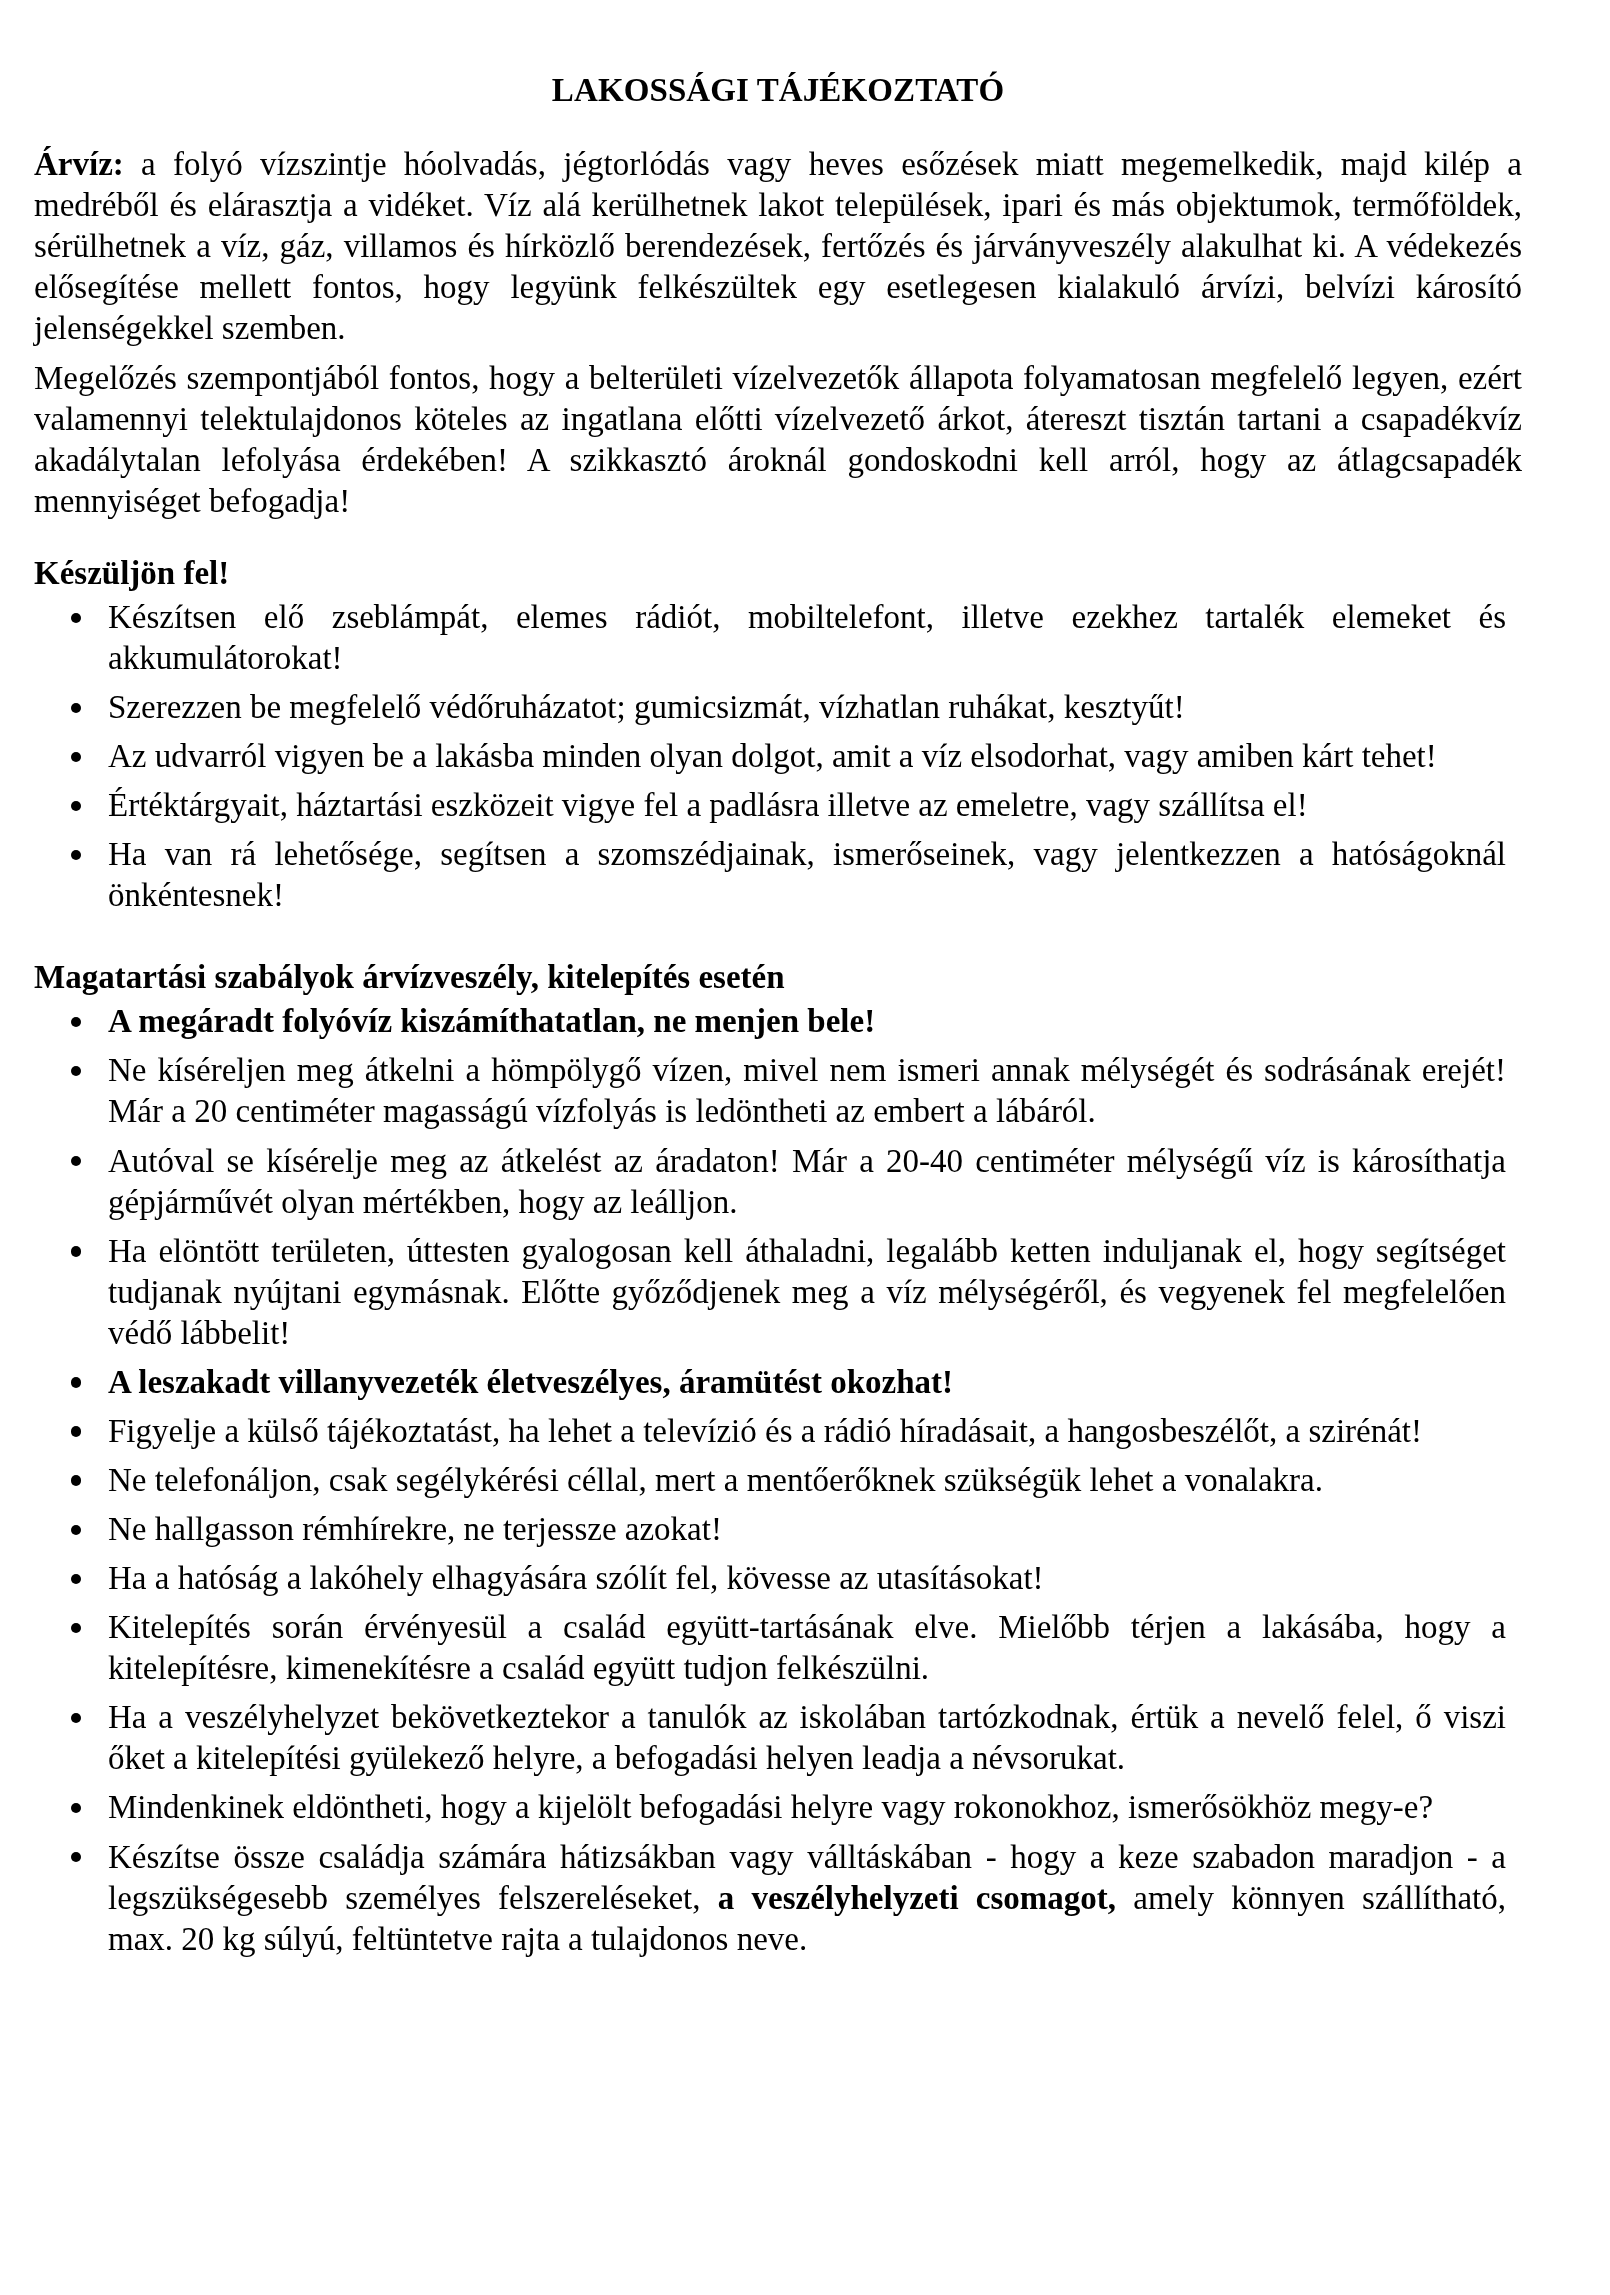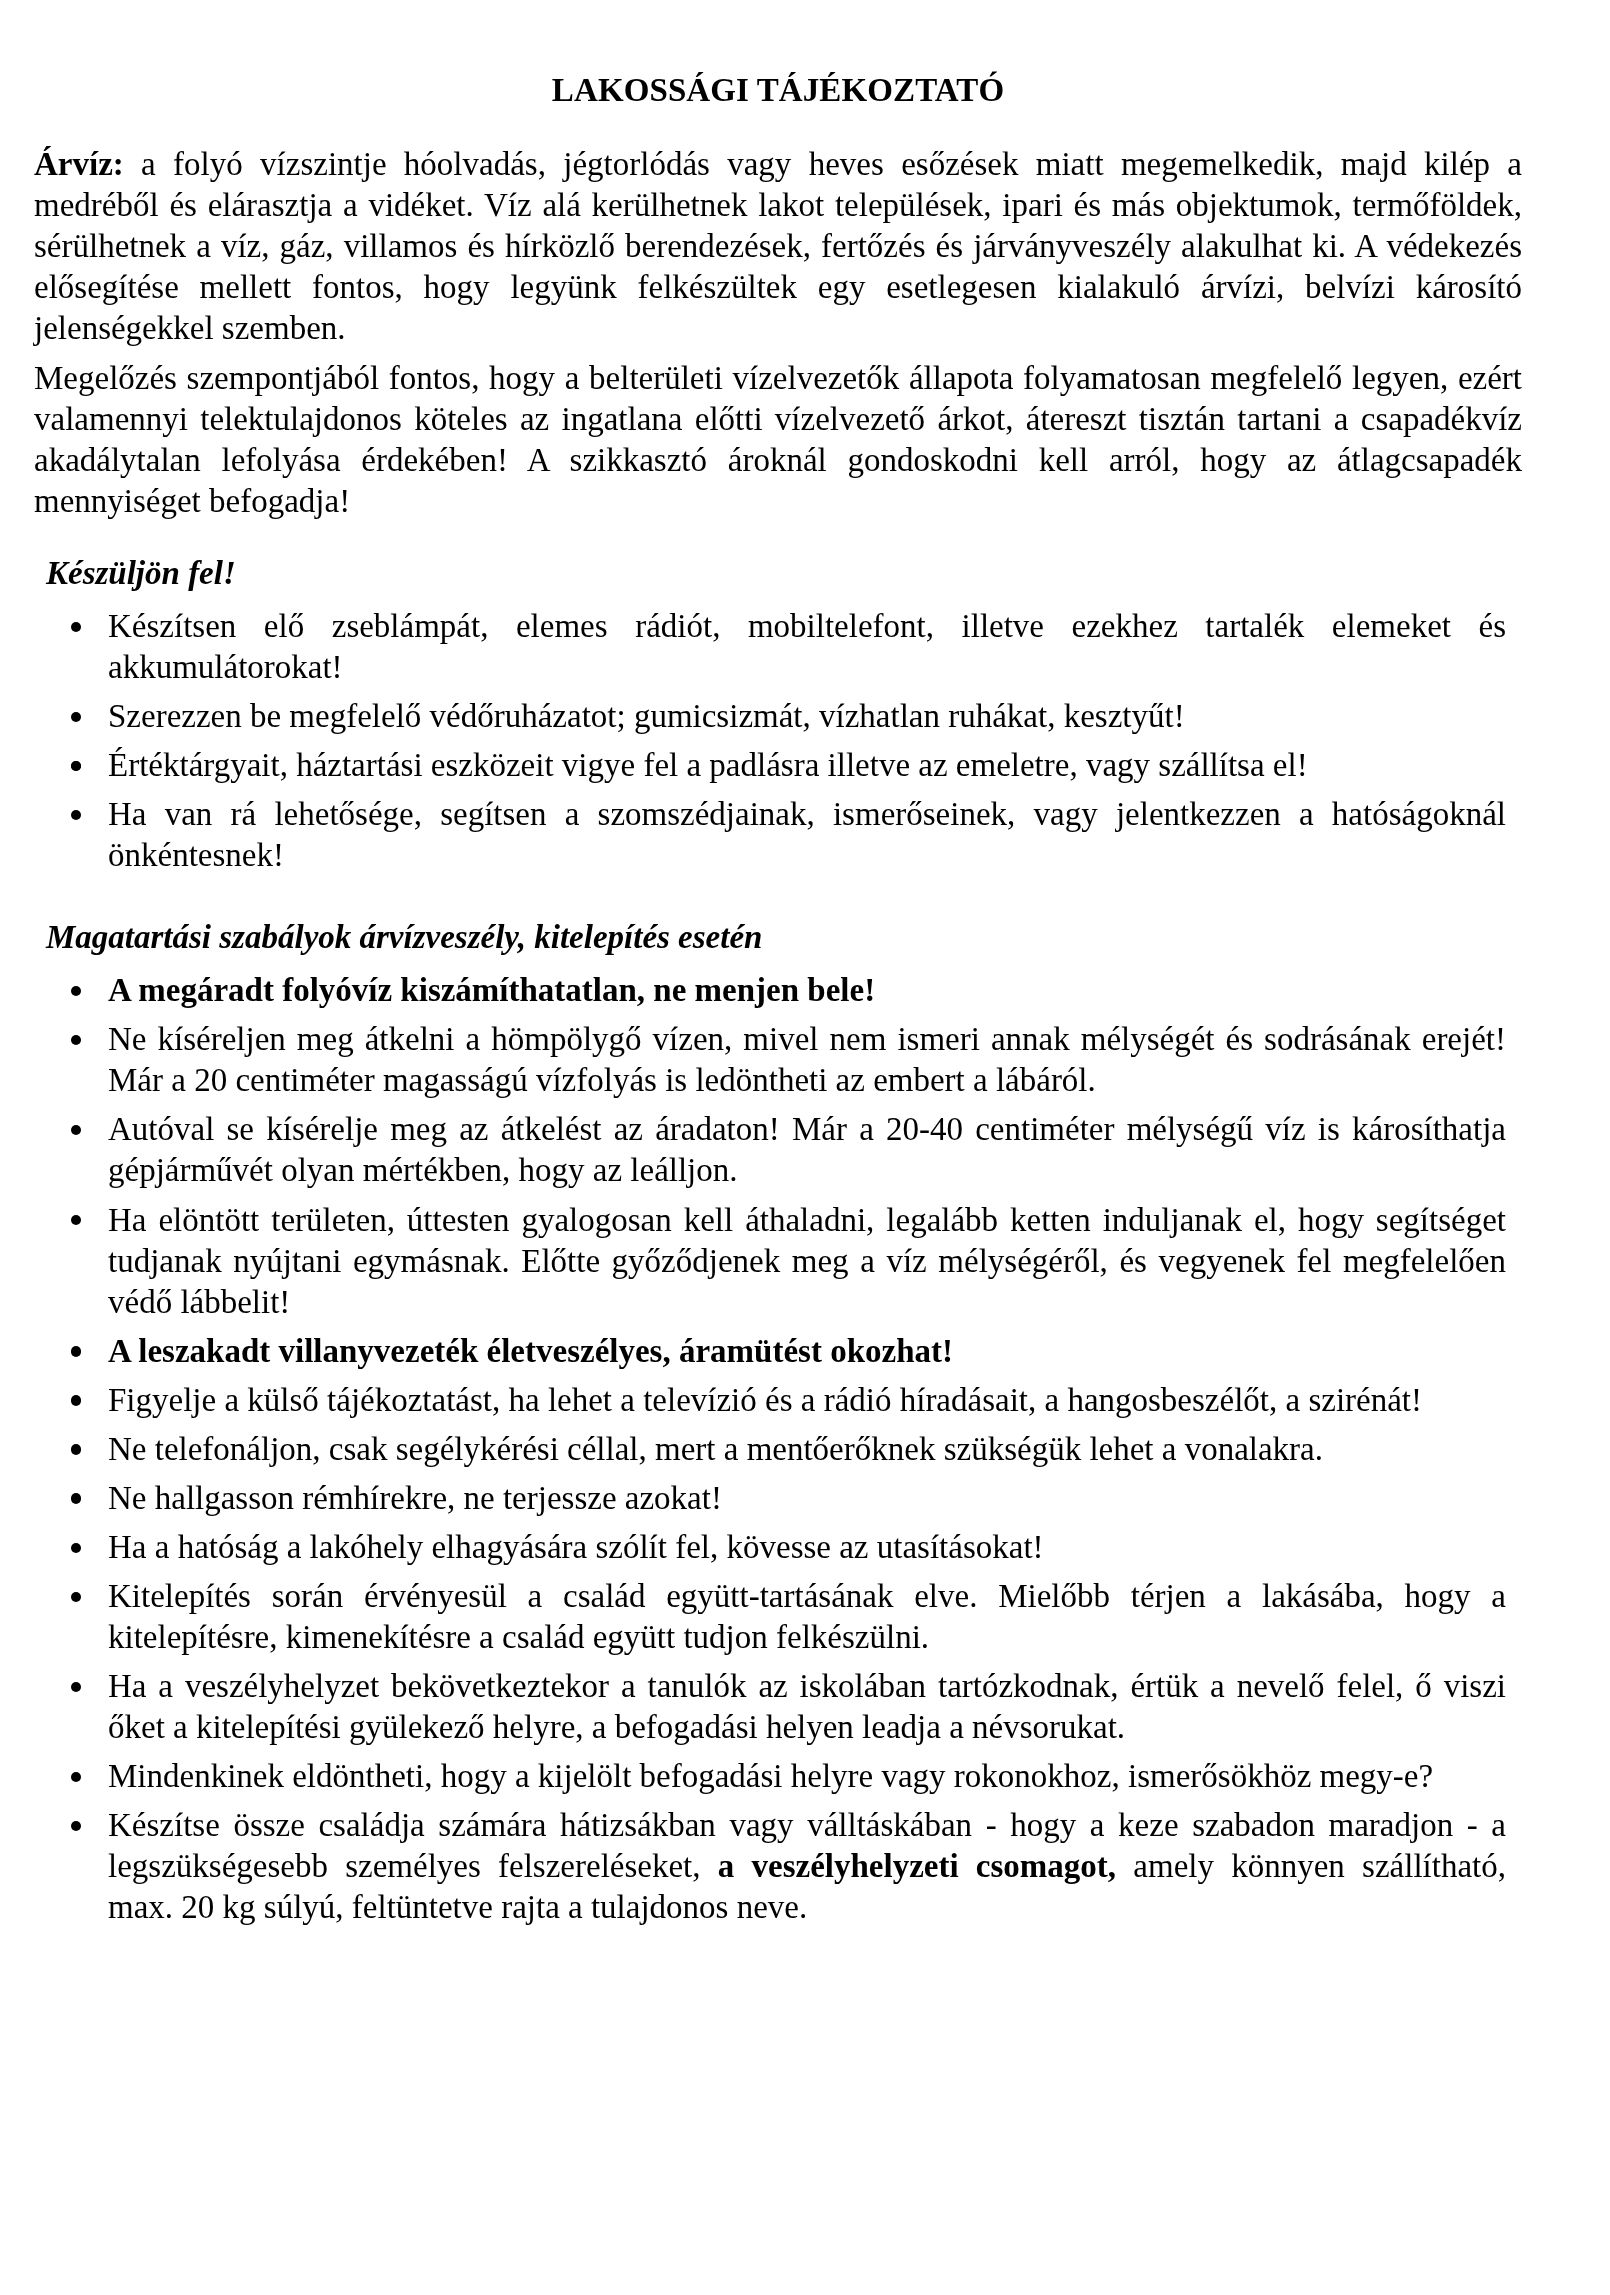--- a/index.html
+++ b/index.html
@@ -39,22 +39,21 @@
       hyphens: manual;
     }
     .para-1 { margin-top: 33px; }
     .para-2 { margin-top: 9px; }
     .lead-term {
       font-weight: bold;
       text-decoration-thickness: 3px;
       text-underline-offset: 3.7px;
     }
     .section-heading {
-      margin: 12px;
-      font-style: italic;
+      margin: 0;
       font-size: 33px;
       line-height: 41px;
     }
     .sh-1 { margin-top: 31px; }
     .sh-2 { margin-top: 41px; }
     ul.bullets {
       list-style: none;
       margin: 3px 16px 0 0;
       padding: 0;
     }
@@ -86,21 +85,21 @@
 
   <p class="para para-1"><span class="lead-term">Árvíz:</span><span> a folyó vízszintje hóolvadás, jégtorlódás vagy heves esőzések miatt megemelkedik, majd kilép a medréből és elárasztja a vidéket. Víz alá kerülhetnek lakot települések, ipari és más objek­tumok, termőföldek, sérülhetnek a víz, gáz, villamos és hírközlő berendezések, fertőzés és járvány­veszély alakulhat ki. A védekezés elősegítése mellett fontos, hogy legyünk felkészültek egy esetle­gesen kialakuló árvízi, belvízi károsító jelenségekkel szemben.</span></p>
 
   <p class="para para-2">Megelőzés szempontjából fontos, hogy a belterületi vízelvezetők állapota folyamatosan megfelelő legyen, ezért valamennyi telektulajdonos köteles az ingatlana előtti vízelvezető árkot, átereszt tisz­tán tartani a csapadékvíz akadálytalan lefolyása érdekében! A szikkasztó ároknál gondoskodni kell arról, hogy az átlagcsapadék mennyiséget befogadja!</p>
 
   <h2 class="section-heading sh-1">Készüljön fel!</h2>
 
   <ul class="bullets">
     <li><span class="dot"></span><span>Készítsen elő zseblámpát, elemes rádiót, mobiltelefont, illetve ezekhez tartalék elemeket és akkumulátorokat!</span></li>
     <li><span class="dot"></span><span>Szerezzen be megfelelő védőruházatot; gumicsizmát, vízhatlan ruhákat, kesztyűt!</span></li>
-    <li><span class="dot"></span></li>
+    <li><span class="dot"></span><span>Az udvarról vigyen be a lakásba minden olyan dolgot, amit a víz elsodorhat, vagy amiben kárt tehet!</span></li>
     <li><span class="dot"></span><span>Értéktárgyait, háztartási eszközeit vigye fel a padlásra illetve az emeletre, vagy szállítsa el!</span></li>
     <li><span class="dot"></span><span>Ha van rá lehetősége, segítsen a szomszédjainak, ismerőseinek, vagy jelentkezzen a hatósá­goknál önkéntesnek!</span></li>
   </ul>
 
   <h2 class="section-heading sh-2">Magatartási szabályok árvízveszély, kitelepítés esetén</h2>
 
   <ul class="bullets">
     <li class="bold"><span class="dot"></span><span>A megáradt folyóvíz kiszámíthatatlan, ne menjen bele!</span></li>
     <li><span class="dot"></span><span>Ne kíséreljen meg átkelni a hömpölygő vízen, mivel nem ismeri annak mélységét és sodrásá­nak erejét! Már a 20 centiméter magasságú vízfolyás is ledöntheti az embert a lábáról.</span></li>
     <li><span class="dot"></span><span>Autóval se kísérelje meg az átkelést az áradaton! Már a 20-40 centiméter mélységű víz is ká­rosíthatja gépjárművét olyan mértékben, hogy az leálljon.</span></li>

